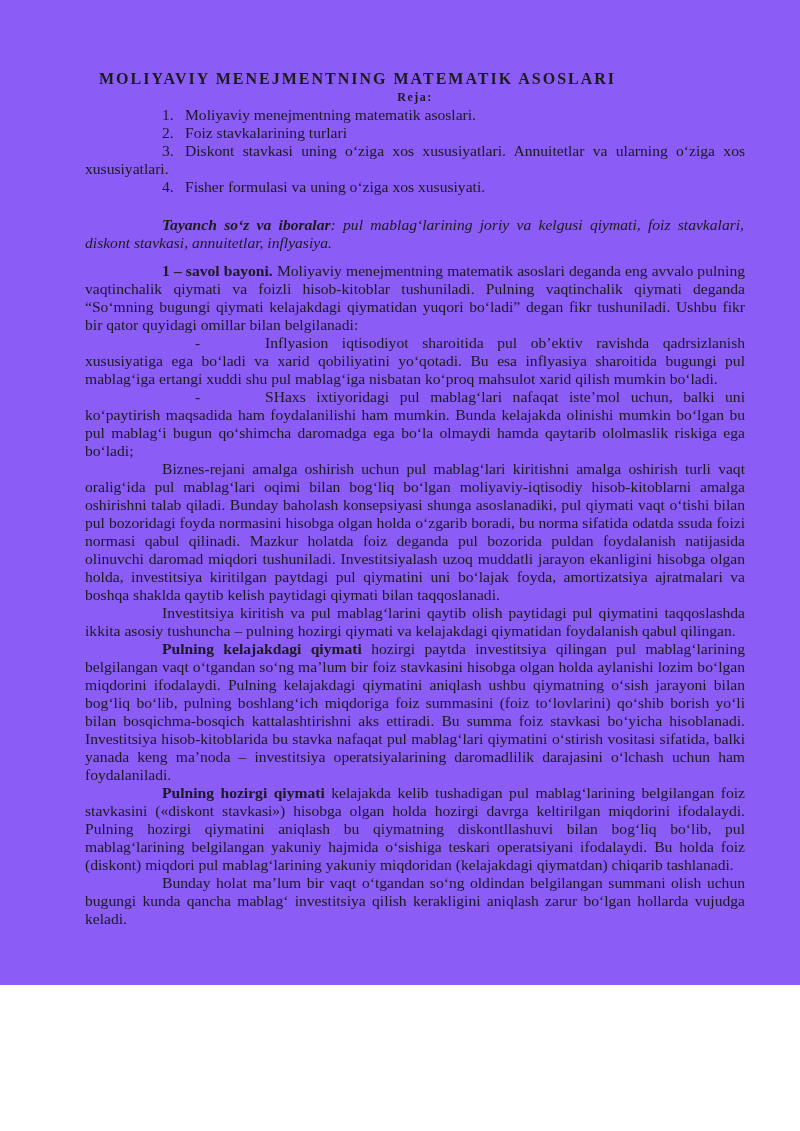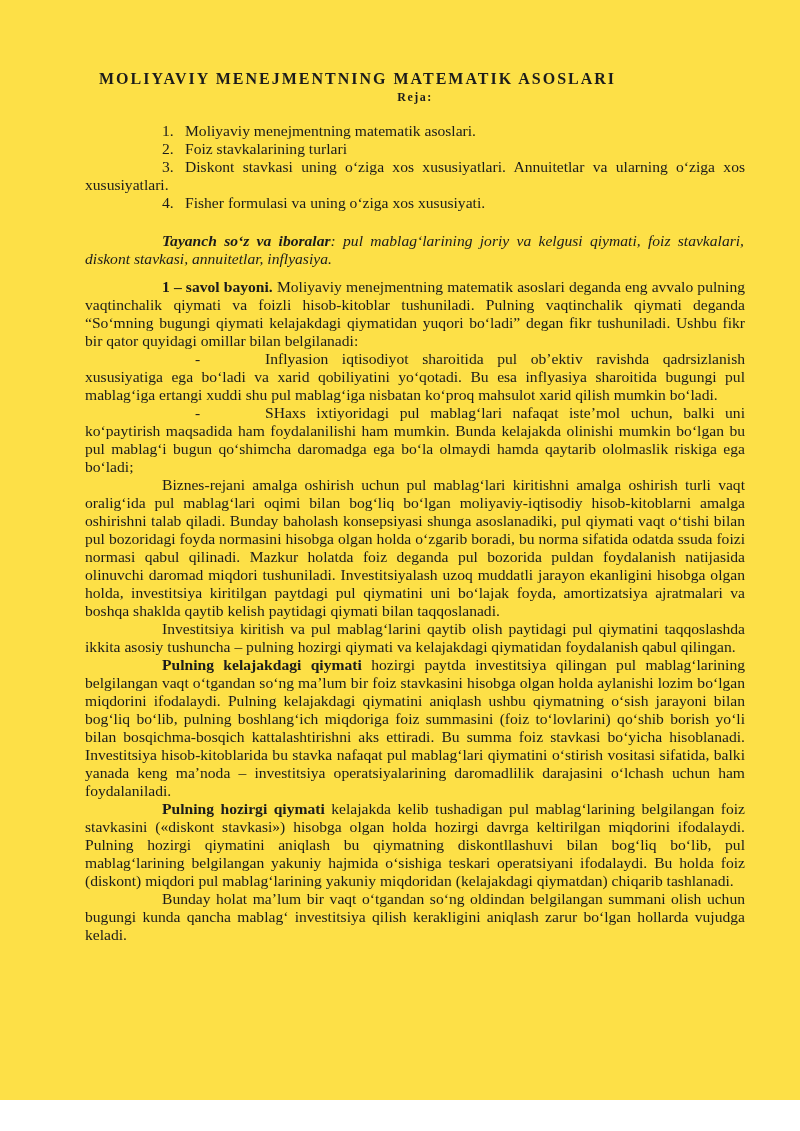--- a/index.html
+++ b/index.html
@@ -1,21 +1,21 @@
 <!DOCTYPE html>
 <html><head>
 <meta charset="utf-8">
 <style>
   html,body{margin:0;padding:0;background:#ffffff;}
   .page{
     position:relative;
-    width:800px;height:1100px;
+    width:800px;height:985px;
     box-sizing:border-box;
     padding:70px 55px 0 85px;
-    background:#fde047;
+    background:#8b5cf6;
     color:#1b1b1b;
     font-family:"Liberation Serif", serif;
     font-size:15.6px;
     line-height:18px;
     overflow:hidden;
     text-rendering:optimizeLegibility;
   }
   .title{
     margin:0;
     padding:0 115px 0 0;
@@ -26,21 +26,21 @@
     line-height:18px;
   }
   .plan-heading{
     margin:0;
     text-align:center;
     font-size:12px;
     font-weight:bold;
     letter-spacing:1.5px;
     line-height:18px;
   }
-  .plan{margin-top:16px;}
+  .plan{margin-top:0;}
   .plan p{
     margin:0;
     text-indent:77px;
     text-align:justify;
   }
   .num{display:inline-block;width:23px;text-indent:0;}
   .kw{
     margin:20px 1px 0 0;
     text-indent:77px;
     text-align:justify;

